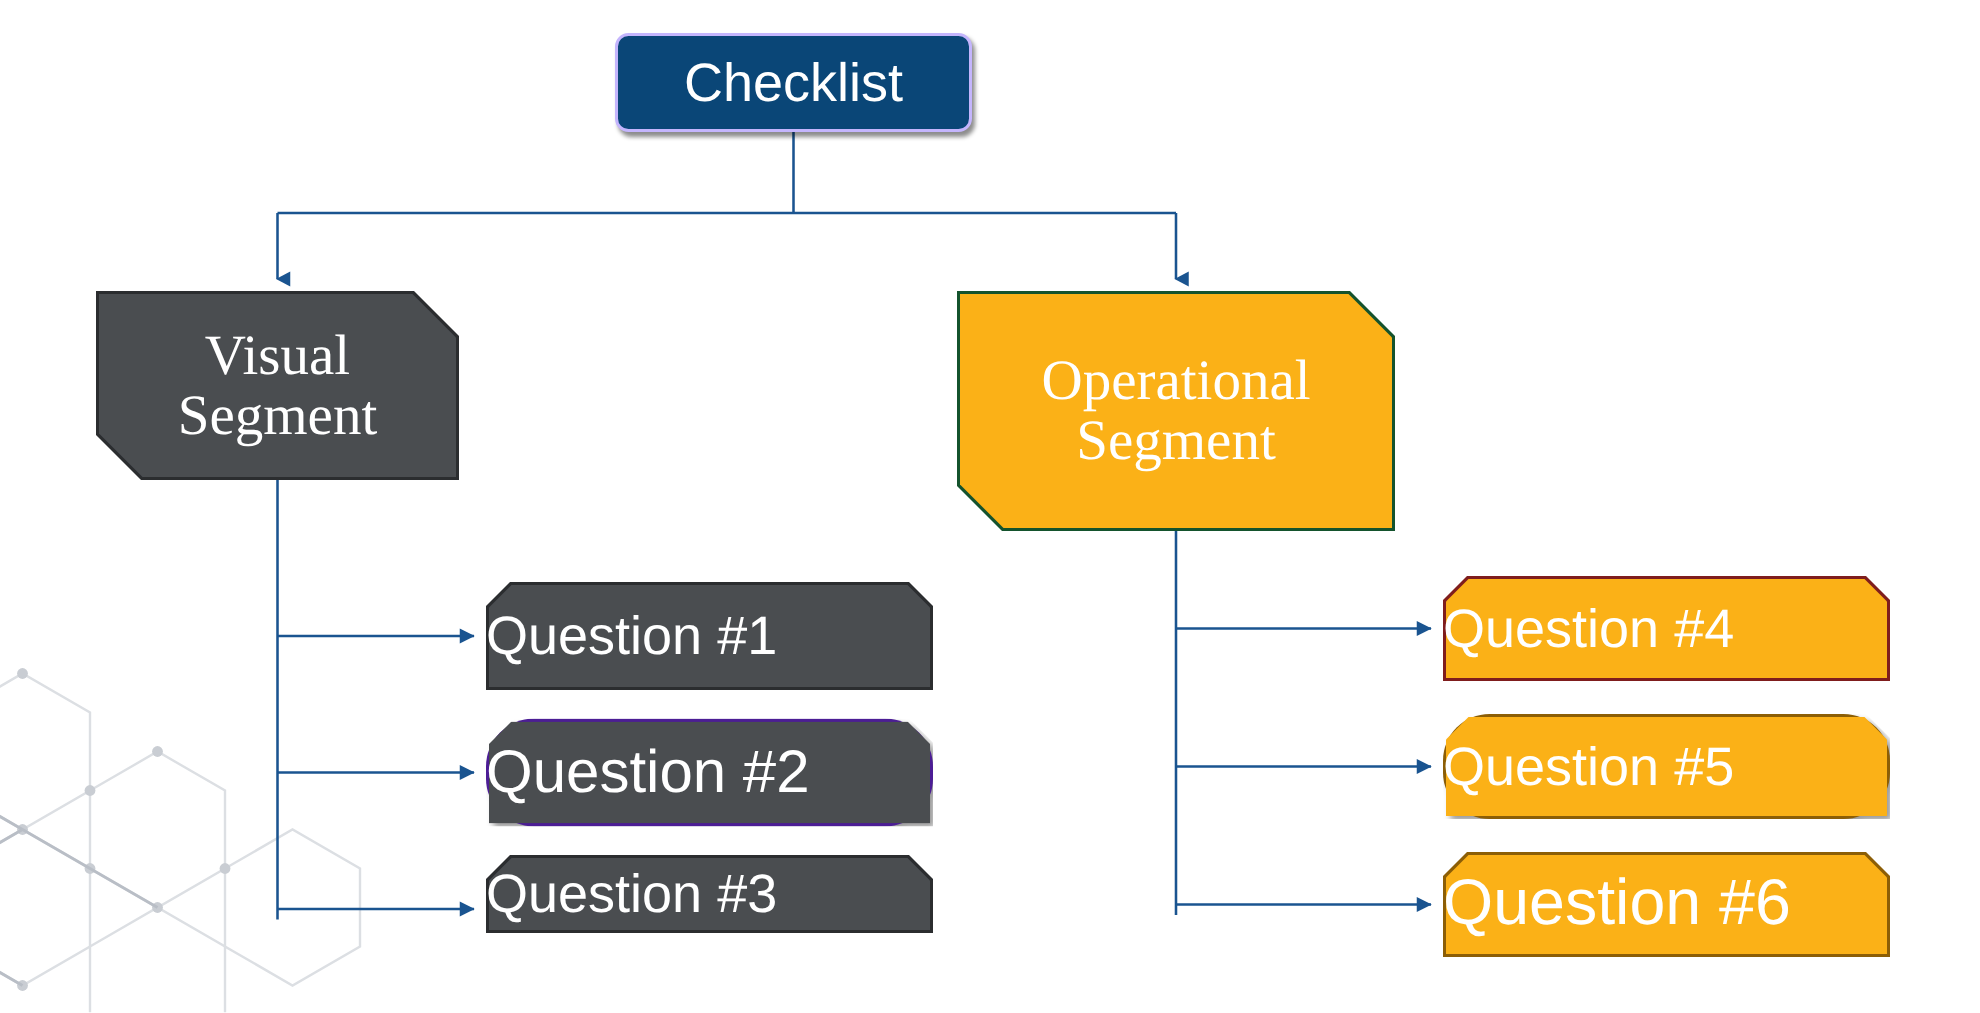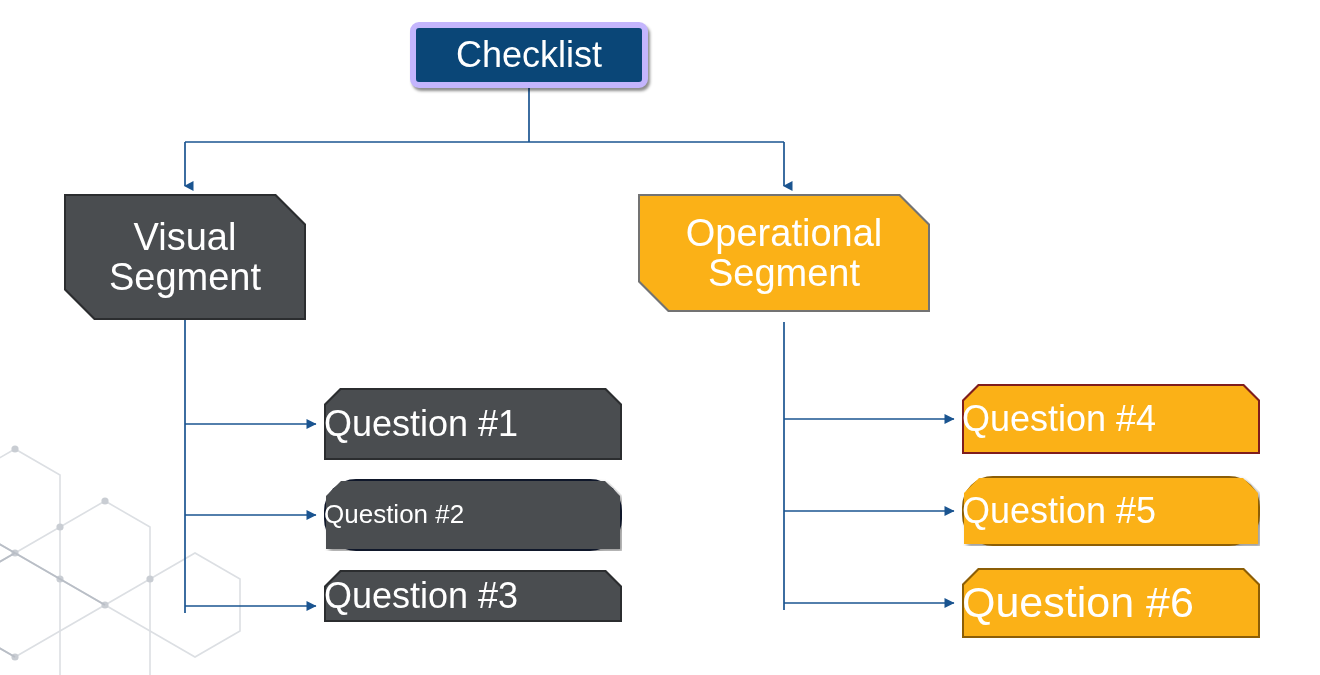--- a/index.html
+++ b/index.html
@@ -40,39 +40,40 @@
     align-items: center;
     color: #ffffff;
     line-height: 1.06;
   }
 
   
   .node-root {
     justify-content: center;
     text-align: center;
     border-radius: 9px;
-    border: 6px solid #c4b5fd;
+    border: 2px solid #c4b5fd;
     box-shadow: 2px 3px 3px rgba(0,0,0,0.45);
   }
 
   
   .node-segment {
     justify-content: center;
     text-align: center;
     clip-path: polygon(0 0, calc(100% - 30px) 0, 100% 30px, 100% 100%, 30px 100%, 0 calc(100% - 30px));
   }
   .node-segment .seg-inner {
     position: absolute;
     inset: 2px;
     clip-path: polygon(0 0, calc(100% - 29px) 0, 100% 29px, 100% 100%, 29px 100%, 0 calc(100% - 29px));
   }
   .node-segment .seg-label {
     position: relative;
     z-index: 2;
     width: 100%;
+    font-family: Liberation Serif, serif;
   }
 
   
   .node-question {
     justify-content: flex-start;
     clip-path: polygon(16px 0, calc(100% - 16px) 0, 100% 16px, 100% 100%, 0 100%, 0 16px);
   }
   .node-question .q-inner {
     position: absolute;
     inset: 2px;
@@ -160,34 +161,34 @@
   </div>
 
   <div class="node node-segment shadowed" style="left:64px; top:194px; width:242px; height:126px; background:#2B2D2F; font-size:38px;">
     <div class="seg-inner" style="background:#4A4D50;"></div>
     <div class="seg-label">
       <div>Visual</div>
       <div>Segment</div>
     </div>
   </div>
 
-  <div class="node node-segment shadowed" style="left:638px; top:194px; width:292px; height:118px; background:#737373; font-size:38px;">
+  <div class="node node-segment shadowed" style="left:638px; top:194px; width:292px; height:160px; background:#14532d; font-size:38px;">
     <div class="seg-inner" style="background:#FBB117;"></div>
     <div class="seg-label">
       <div>Operational</div>
       <div>Segment</div>
     </div>
   </div>
 
   <div class="node node-question shadowed" style="left:324px; top:388px; width:298px; height:72px; background:#2B2D2F; font-size:36px;">
     <div class="q-inner" style="background:#4A4D50;"></div>
     <span class="q-label">Question #1</span>
   </div>
 
-  <div class="node node-question shadowed" style="left:324px; top:479px; width:298px; height:72px; background:#0f172a; font-size:26px;border-radius:32px;">
+  <div class="node node-question shadowed" style="left:324px; top:479px; width:298px; height:72px; background:#4c1d95; font-size:40px;border-radius:32px;">
     <div class="q-inner" style="background:#4A4D50;"></div>
     <span class="q-label">Question #2</span>
   </div>
 
   <div class="node node-question shadowed" style="left:324px; top:570px; width:298px; height:52px; background:#2B2D2F; font-size:36px;">
     <div class="q-inner" style="background:#4A4D50;"></div>
     <span class="q-label">Question #3</span>
   </div>
 
   <div class="node node-question shadowed" style="left:962px; top:384px; width:298px; height:70px; background:#7f1d1d; font-size:36px;text-align:center;">

